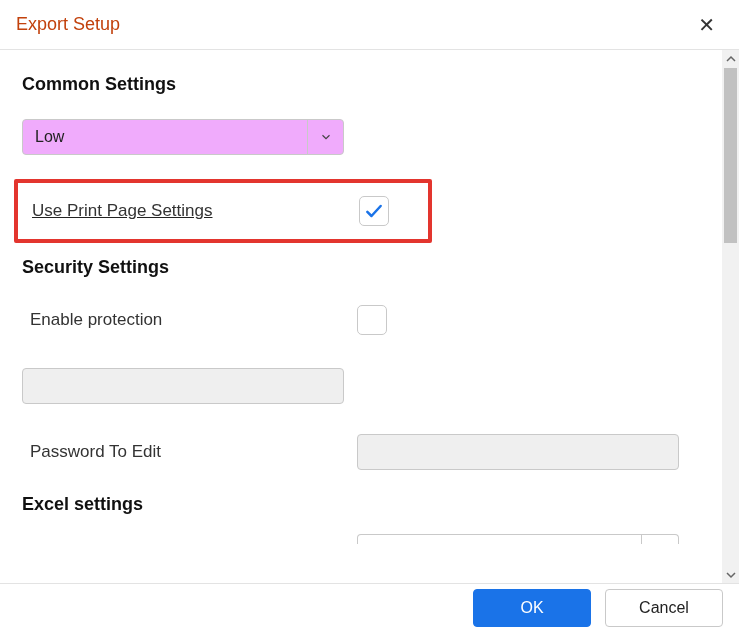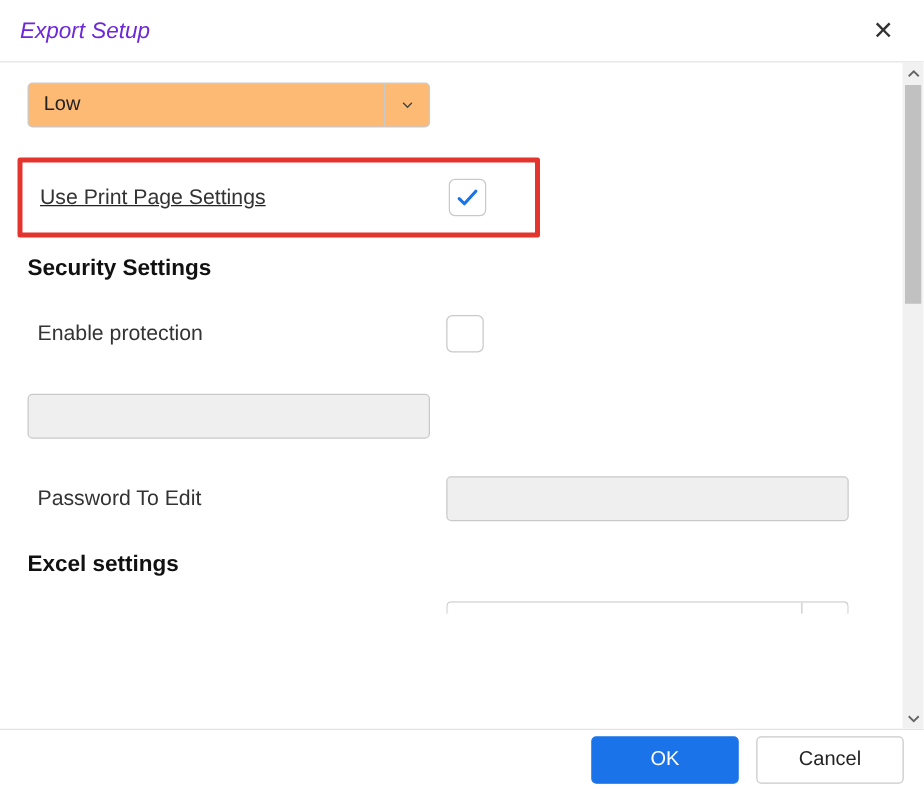--- a/index.html
+++ b/index.html
@@ -24,22 +24,21 @@
     height: 50px;
     padding: 0 16px 0 16px;
     display: flex;
     align-items: center;
     justify-content: space-between;
     border-bottom: 1px solid #e3e3e3;
   }
   .titlebar .title {
     font-size: 18px;
     font-weight: 400;
-    color: #6d28d9;
-    font-style: italic;
+    color: #c2410c;
   }
   .close-btn {
     font-size: 20px;
     color: #333;
     cursor: pointer;
     padding: 4px 8px;
     line-height: 1;
   }
 
   .body-wrap {
@@ -117,21 +116,21 @@
 
   .select {
     width: 322px;
     height: 36px;
     border: 1px solid #c9c9c9;
     border-radius: 4px;
     display: flex;
     align-items: center;
     justify-content: space-between;
     padding: 0 0 0 12px;
-    background: #fdba74;
+    background: #f0abfc;
     cursor: pointer;
     gap: 24px;
   }
   .select-value { font-size: 16px; color: #222; }
   .select-caret {
     width: 36px;
     height: 34px;
     border-left: 1px solid #c9c9c9;
     display: flex;
     align-items: center;
@@ -226,20 +225,21 @@
   <div class="titlebar">
     <div class="title">Export Setup</div>
     <div class="close-btn">
       <span>✕</span>
     </div>
   </div>
 
   <div class="body-wrap">
     <div class="content">
 
+      <div class="section-title">Common Settings</div>
 
       <div class="row">
         <div class="control">
           <div class="select">
             <span class="select-value">Low</span>
             <span class="select-caret">
               <svg viewBox="0 0 24 24" fill="none" stroke="#444" stroke-width="2">
                   <polyline points="6 9 12 15 18 9"></polyline>
                 </svg>
             </span>

